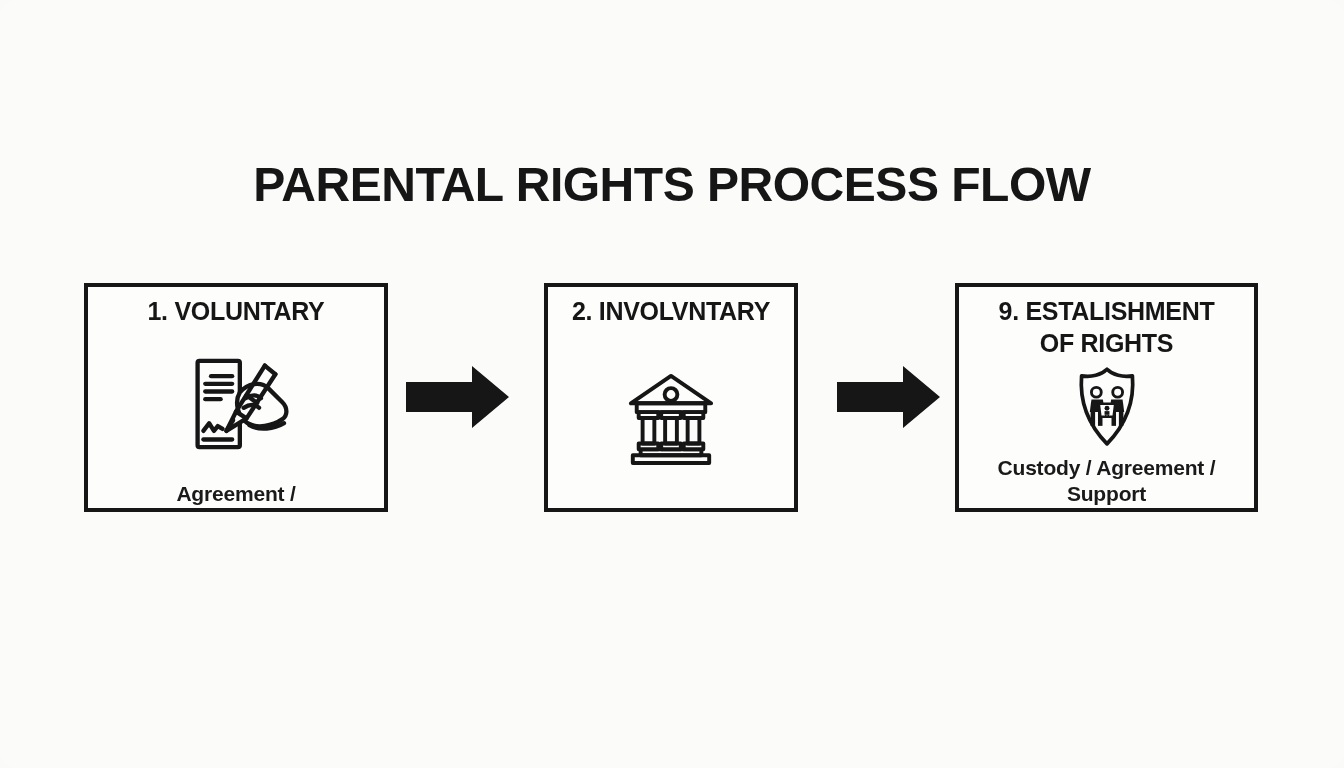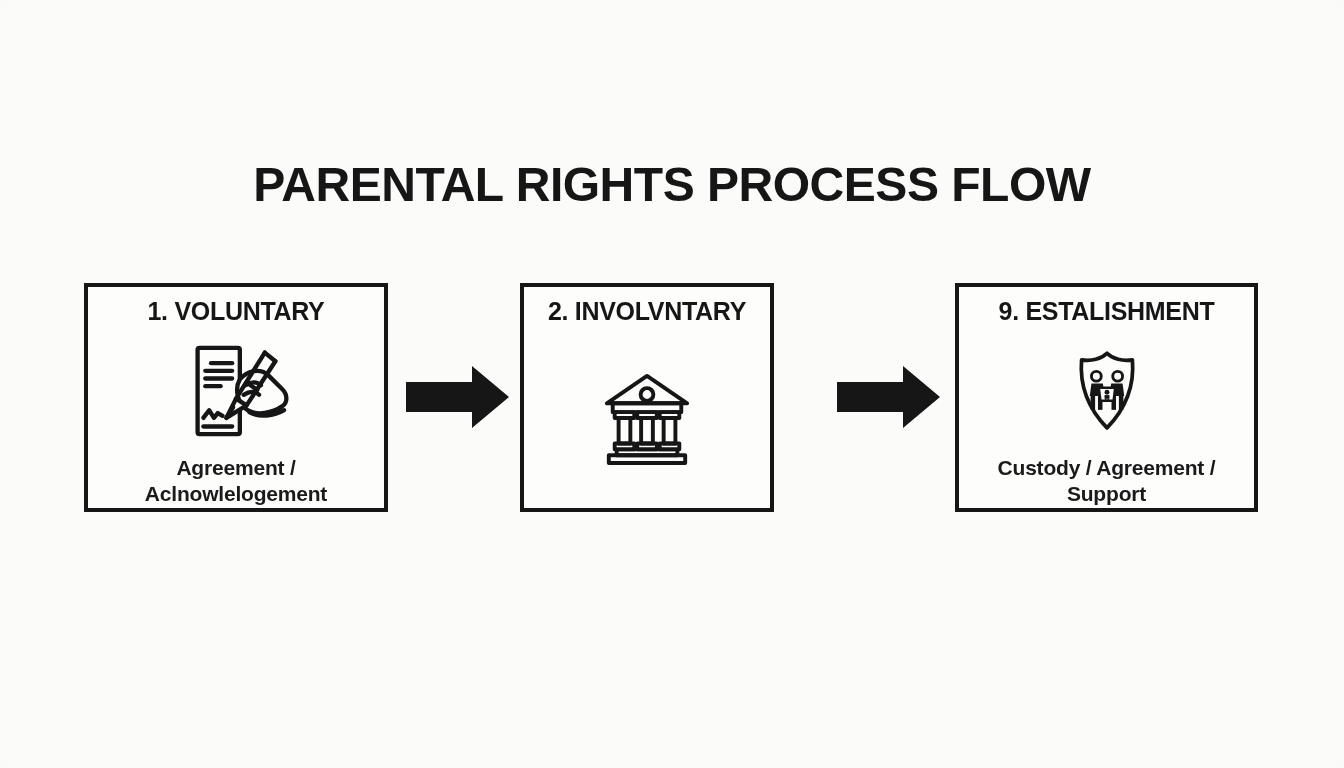--- a/index.html
+++ b/index.html
@@ -32,21 +32,21 @@
     top: 283px;
     height: 229px;
     box-sizing: border-box;
     background: #fdfdfc;
     border: 4px solid #161616;
     display: flex;
     flex-direction: column;
     align-items: center;
   }
   .box.step1 { left: 84px;  width: 304px; }
-  .box.step2 { left: 520px; width: 254px; }
+  .box.step2 { left: 544px; width: 254px; }
   .box.step3 { left: 955px; width: 303px; }
   .box-heading {
     margin-top: 9px;
     font-size: 25px;
     font-weight: 700;
     line-height: 1.26;
     text-align: center;
     letter-spacing: -0.3px;
     color: #161616;
   }
@@ -96,21 +96,20 @@
         <line x1="86" y1="10" x2="97" y2="19"></line>
         <line x1="67" y1="41" x2="78" y2="49"></line>
         <path d="M56,58 L67,65 L46,78 Z" fill="#fdfdfc"></path>
         <line x1="53" y1="67" x2="46" y2="78"></line>
         <path d="M66,44 C72,40 78,40 82,44" fill="none"></path>
         <path d="M64,54 C70,50 76,50 80,54" fill="none"></path>
       </svg>
     </div>
     <div class="box-caption">
       <div>Agreement /</div>
-      <div>Aclnowlelogement</div>
     </div>
   </section>
 
   <div class="flow-arrow a1">
     <svg width="103" height="62" viewBox="0 0 103 62">
       <polygon points="0,16 66,16 66,0 103,31 66,62 66,46 0,46" fill="#161616"></polygon>
     </svg>
   </div>
 
   <section class="box step2">
@@ -139,20 +138,21 @@
 
   <div class="flow-arrow a2">
     <svg width="103" height="62" viewBox="0 0 103 62">
       <polygon points="0,16 66,16 66,0 103,31 66,62 66,46 0,46" fill="#161616"></polygon>
     </svg>
   </div>
 
   <section class="box step3">
     <div class="box-heading">
       <div>9. ESTALISHMENT</div>
+      <div>OF RIGHTS</div>
     </div>
     <div class="box-iconwrap">
       <svg width="82" height="82" viewBox="0 0 100 100">
         <path d="M50,4 C57,11 69,14 81,12 C83,36 78,66 50,95 C22,66 17,36 19,12 C31,14 43,11 50,4 Z" fill="none" stroke="#161616" stroke-width="4.5" stroke-linejoin="round"></path>
         <circle cx="37" cy="32" r="6" fill="none" stroke="#161616" stroke-width="3.5"></circle>
         <circle cx="63" cy="32" r="6" fill="none" stroke="#161616" stroke-width="3.5"></circle>
         <path d="M31,41 L45,41 L47,56 L29,56 Z" fill="#161616"></path>
         <rect x="30" y="56" width="5.5" height="17" fill="#161616"></rect>
         <rect x="39" y="56" width="5.5" height="17" fill="#161616"></rect>
         <path d="M55,41 L69,41 L71,56 L53,56 Z" fill="#161616"></path>

